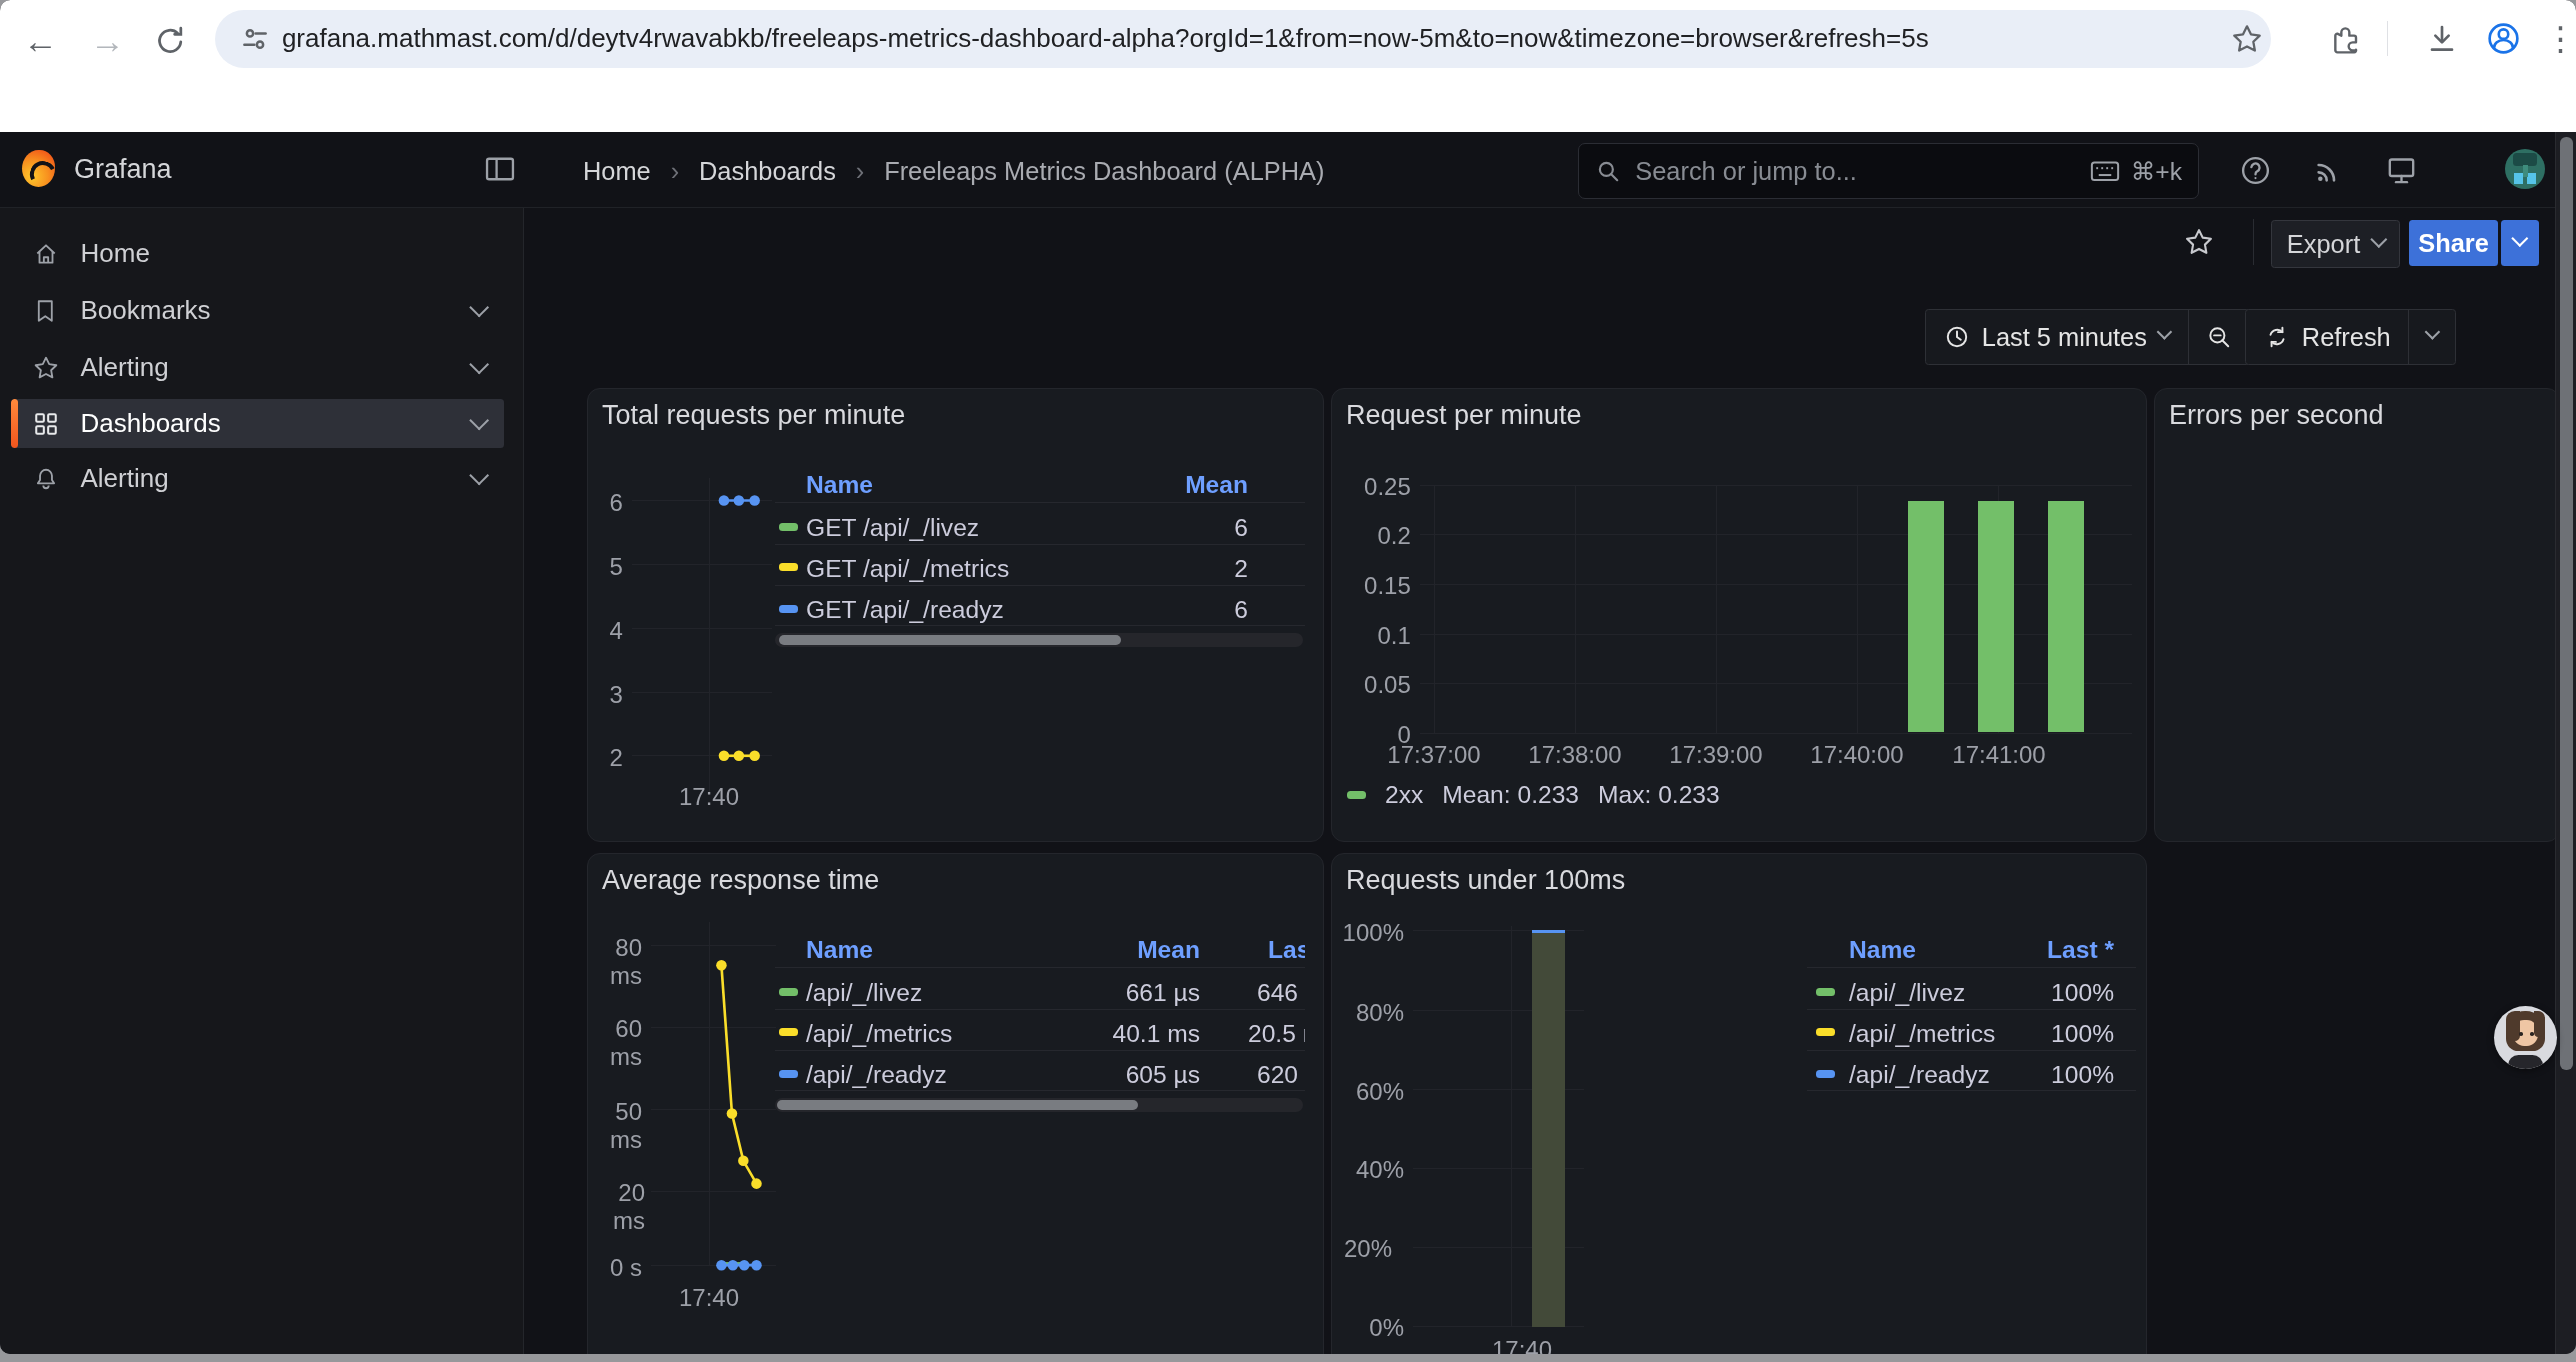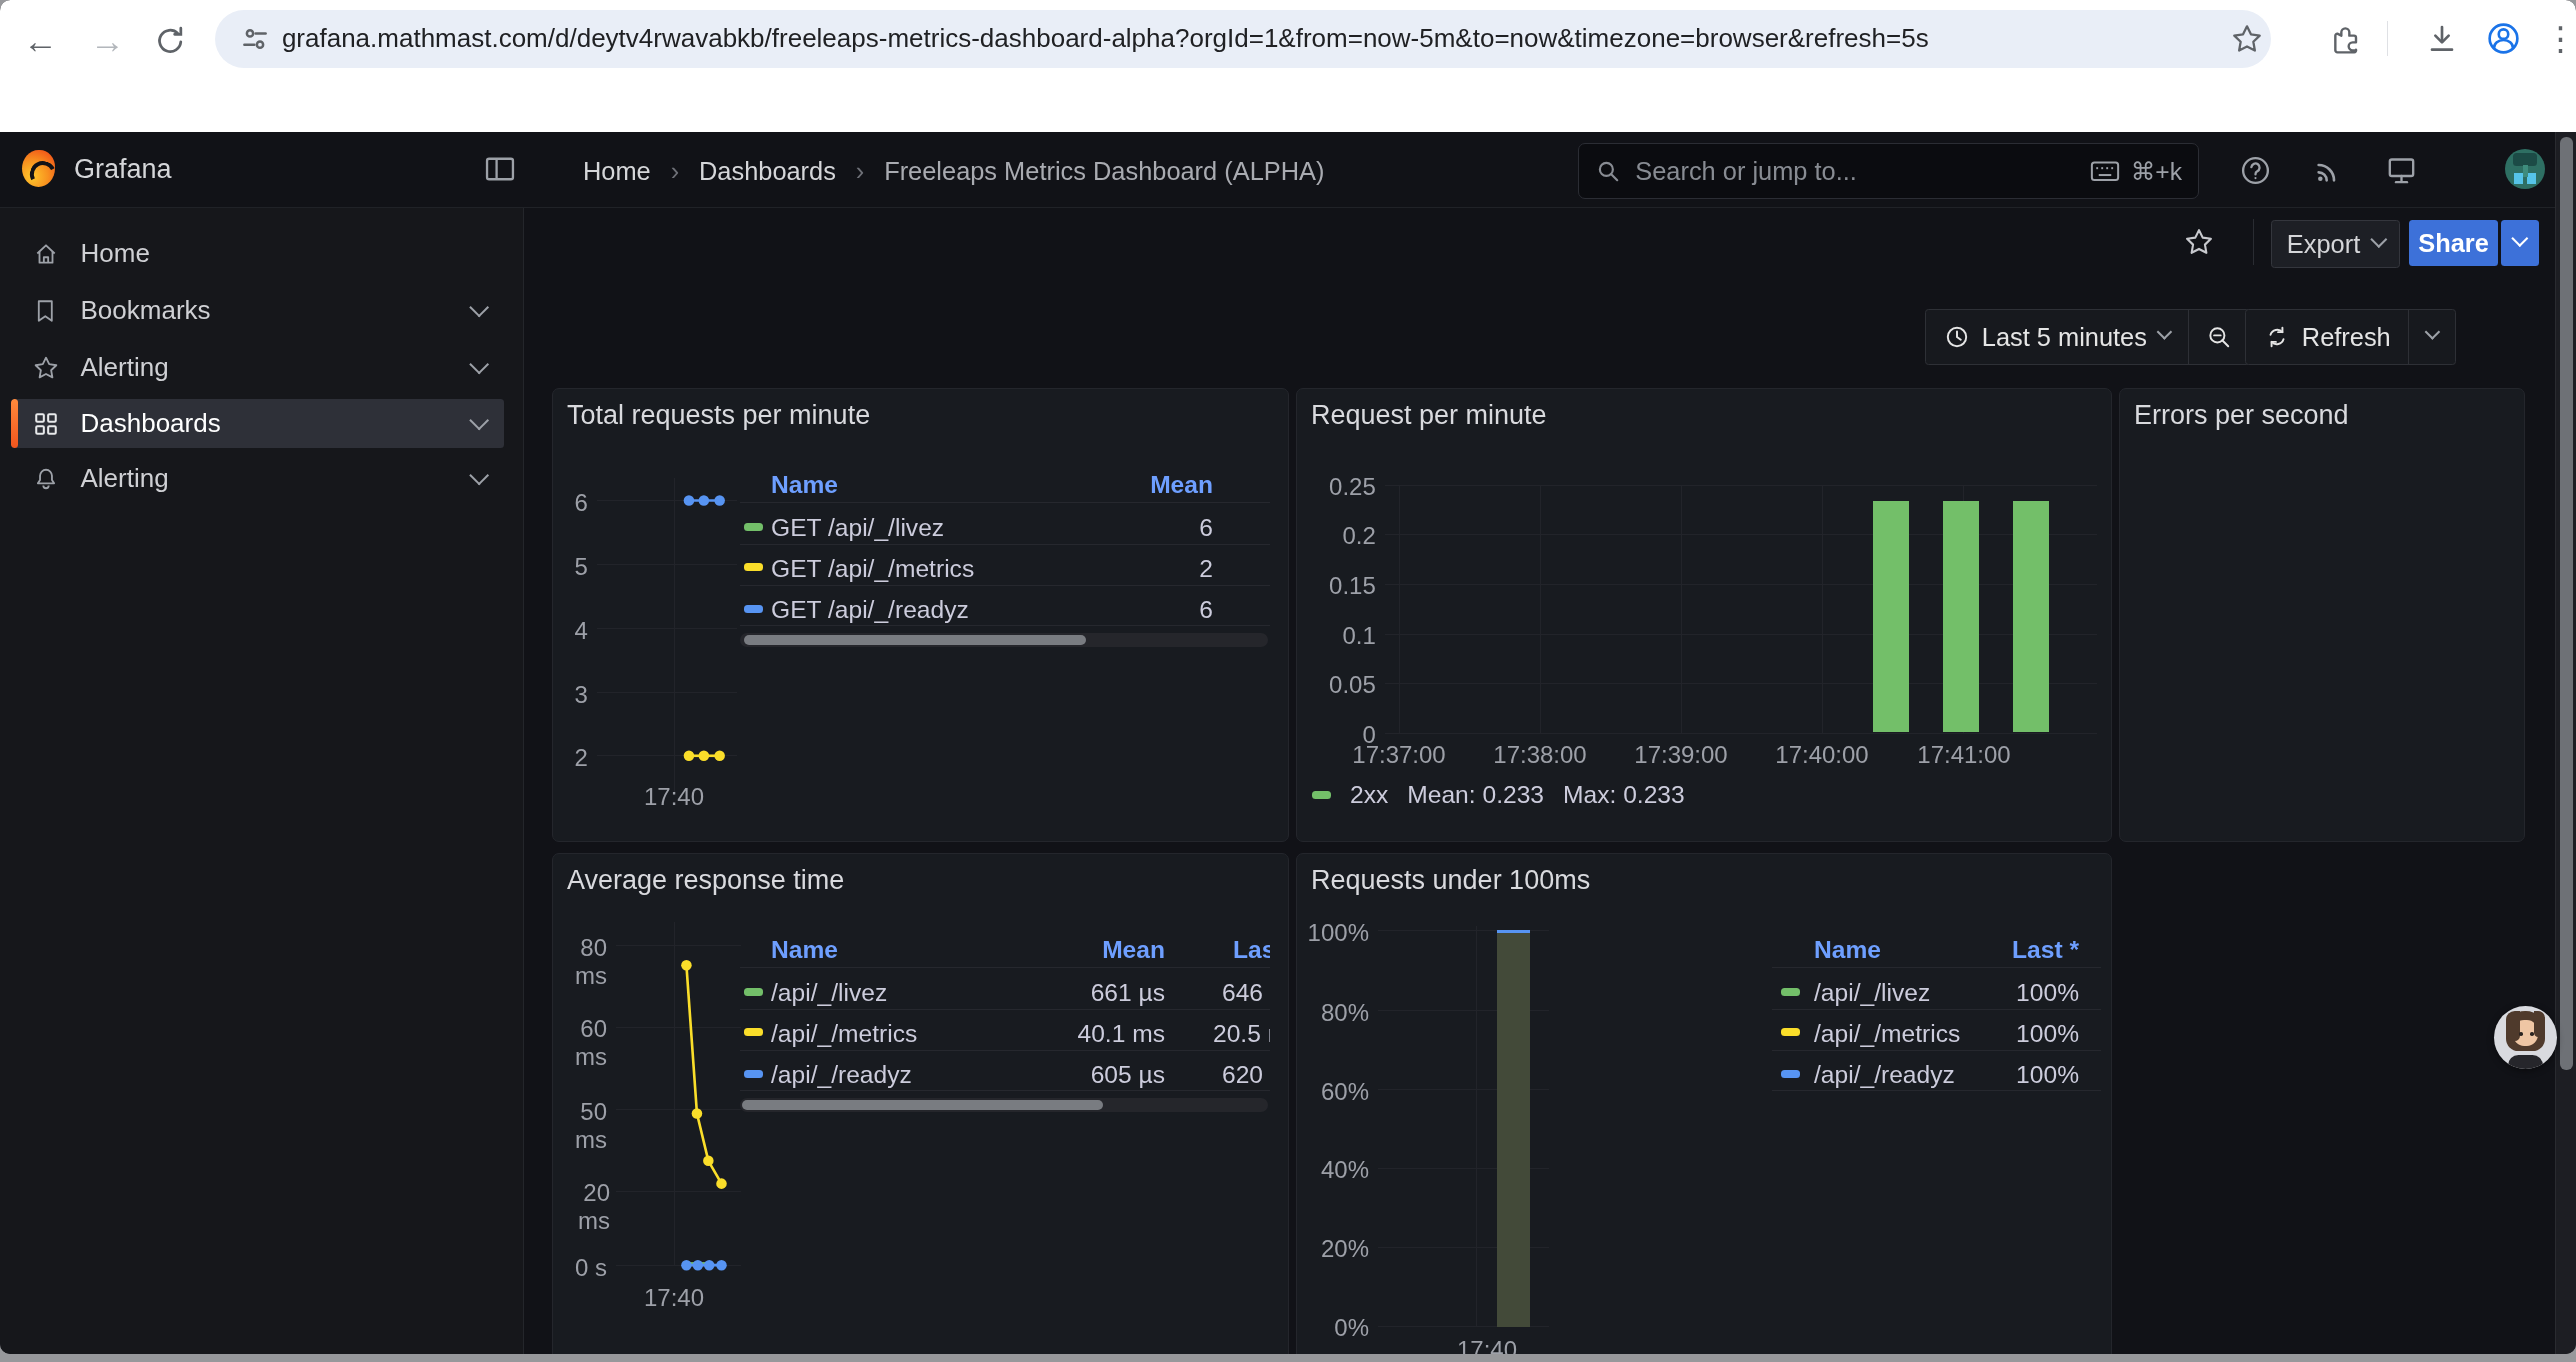--- a/index.html
+++ b/index.html
@@ -43,21 +43,21 @@
   .crumb-sep{font-size:25.4px;color:#6E7077;}
   .searchbox{left:1578px;top:143px;width:619px;height:54px;background:#0B0C10;border:0.9px solid #2B2D34;border-radius:7px;display:flex;align-items:center;color:#888C93;}
   .searchbox input{background:transparent;border:none;outline:none;flex:1;font-size:25.4px;color:#C8C9CE;font-family:"Liberation Sans","DejaVu Sans",sans-serif;}
   .searchbox input::placeholder{color:#888C93;}
   .gbtn{border:0.9px solid #34363D;background:#1D1F25;border-radius:3.5px;color:#D5D6D9;font-size:25.4px;display:flex;align-items:center;justify-content:center;gap:12.3px;}
   .gbtn-blue{background:#3D71D9;border:none;color:#FFFFFF;font-weight:bold;}
   .tgroup{border:0.9px solid #2E3036;background:#17191E;border-radius:3.5px;display:flex;align-items:stretch;color:#e5e5e5;font-size:25.4px;}
   .tseg{display:flex;align-items:center;gap:12.3px;padding:0 17.5px;}
   .tsep{width:0.9px;background:#2E3036;}
   
-  .panel{position:absolute;background:#181B20;border:0.9px solid #24262C;border-radius:7px;overflow:hidden;}
+  .panel{position:absolute;background:#181B20;border:0.9px solid #24262C;border-radius:13px;overflow:hidden;margin-left:35px;}
   .ptitle{position:absolute;left:14px;top:10.5px;font-size:27px;font-weight:500;color:#D9DADE;}
   .ytick{position:absolute;font-size:24px;color:#9DA0A8;text-align:right;}
   .xtick{position:absolute;font-size:24px;color:#9DA0A8;text-align:center;}
   .hgrid{position:absolute;height:0.9px;background:#22242A;}
   .vgrid{position:absolute;width:0.9px;background:#22242A;}
   .legend{position:absolute;overflow:hidden;}
   .lhead{position:absolute;font-size:24.6px;font-weight:bold;color:#6E9FFF;}
   .lsep{position:absolute;left:0;right:0;height:0.9px;background:#26282E;}
   .lrow-name{position:absolute;font-size:24.6px;color:#CCCCDC;white-space:nowrap;}
   .lrow-val{position:absolute;font-size:24.6px;color:#CCCCDC;text-align:right;white-space:nowrap;}
@@ -508,21 +508,21 @@
     </div>
   </div>
 
   <div class="panel" style="left:1296px;top:853px;width:814px;height:526px;">
     <div class="ptitle">Requests under 100ms</div>
 
     <div class="ytick" style="left:0;top:65px;width:72px;">100%</div>
     <div class="ytick" style="left:0;top:145px;width:72px;">80%</div>
     <div class="ytick" style="left:0;top:224px;width:72px;">60%</div>
     <div class="ytick" style="left:0;top:302px;width:72px;">40%</div>
-    <div class="ytick" style="left:0;top:381px;width:72px;">20%</div>
+    <div class="ytick" style="left:0;top:381px;width:72px;text-align:center;">20%</div>
     <div class="ytick" style="left:0;top:460px;width:72px;">0%</div>
 
     <div class="hgrid" style="left:81px;top:76px;width:171px;"></div>
     <div class="hgrid" style="left:81px;top:156px;width:171px;"></div>
     <div class="hgrid" style="left:81px;top:235px;width:171px;"></div>
     <div class="hgrid" style="left:81px;top:314px;width:171px;"></div>
     <div class="hgrid" style="left:81px;top:393px;width:171px;"></div>
     <div class="hgrid" style="left:81px;top:472px;width:171px;"></div>
     <div class="vgrid" style="left:179px;top:72px;height:400px;"></div>
 

